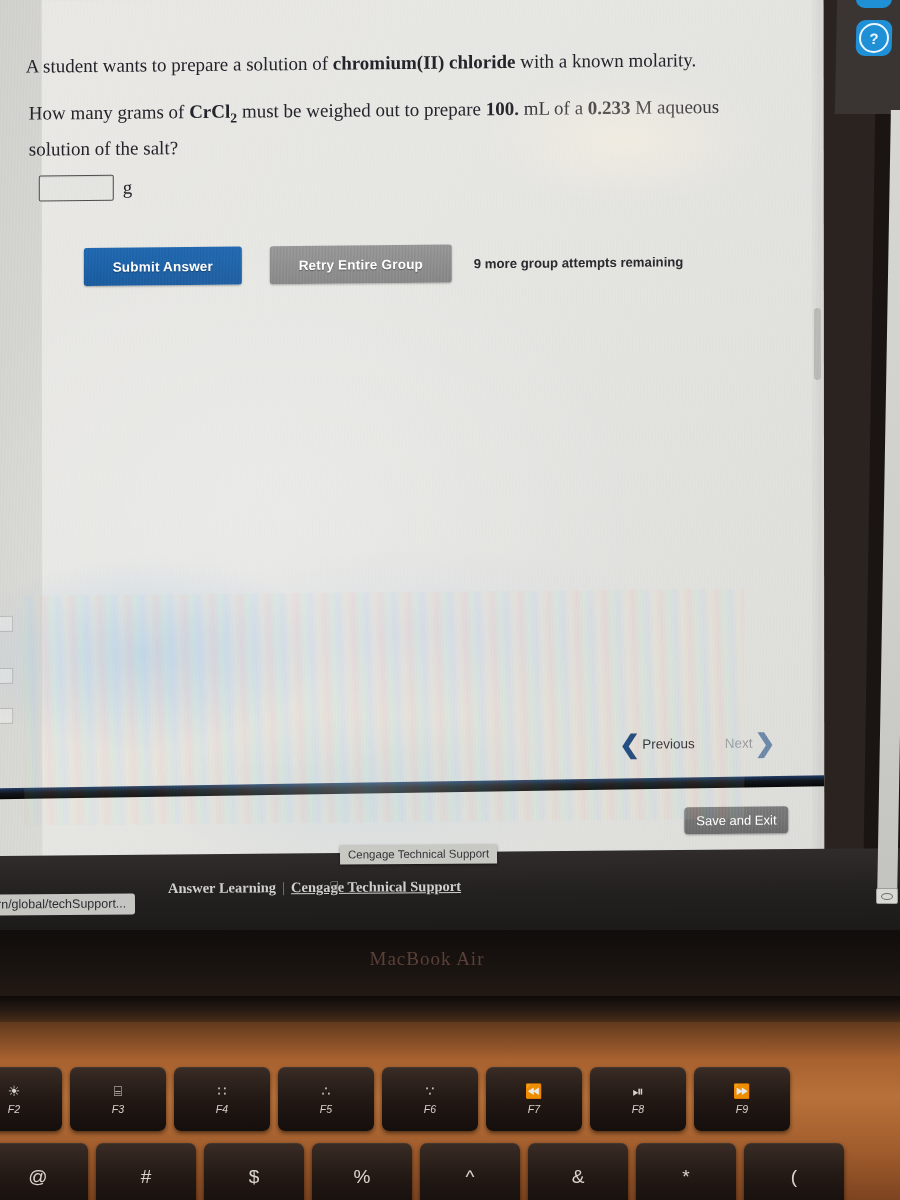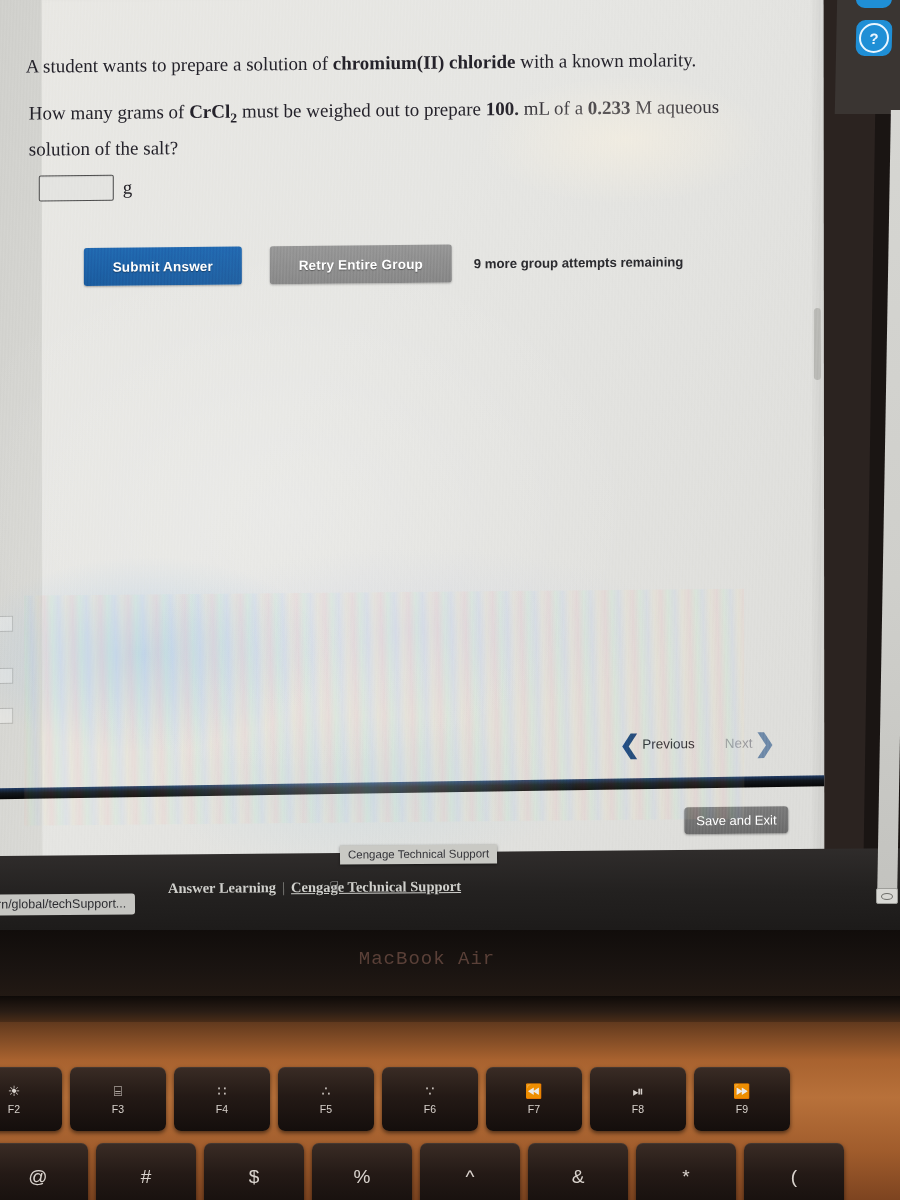--- a/index.html
+++ b/index.html
@@ -413,21 +413,21 @@
     position: absolute;
     left: 0; top: 0;
     width: 900px; height: 72px;
     background: linear-gradient(180deg,#110d0b 0%, #1a1411 55%, #241a14 100%);
   }
   .macbook-label {
     position: absolute;
     left: 0; top: 18px;
     width: 854px;
     text-align: center;
-    font-family: Liberation Mono, monospace;
+    font-family: Liberation Serif, serif;
     font-size: 19px;
     letter-spacing: 1px;
     color: #5a4038;
   }
   .hinge {
     position: absolute;
     left: 0; top: 66px;
     width: 900px; height: 26px;
     background: linear-gradient(180deg,#0e0a08 0%, #2a1d15 60%, #4a2d18 100%);
   }
@@ -451,20 +451,21 @@
   }
   .key .glyph {
     font-size: 14px;
     line-height: 16px;
     opacity: .92;
   }
   .key .fkey {
     font-size: 10.5px;
     margin-top: 4px;
     opacity: .9;
+    font-style: italic;
   }
   .key-big .glyph { font-size: 19px; }
 
   .fn-row { left: -34px; top: 1067px; }
   .fn-row .key { width: 96px; height: 64px; }
   .num-row { left: -12px; top: 1143px; }
   .num-row .key { width: 100px; height: 68px; }
 </style>
 </head>
 <body>

